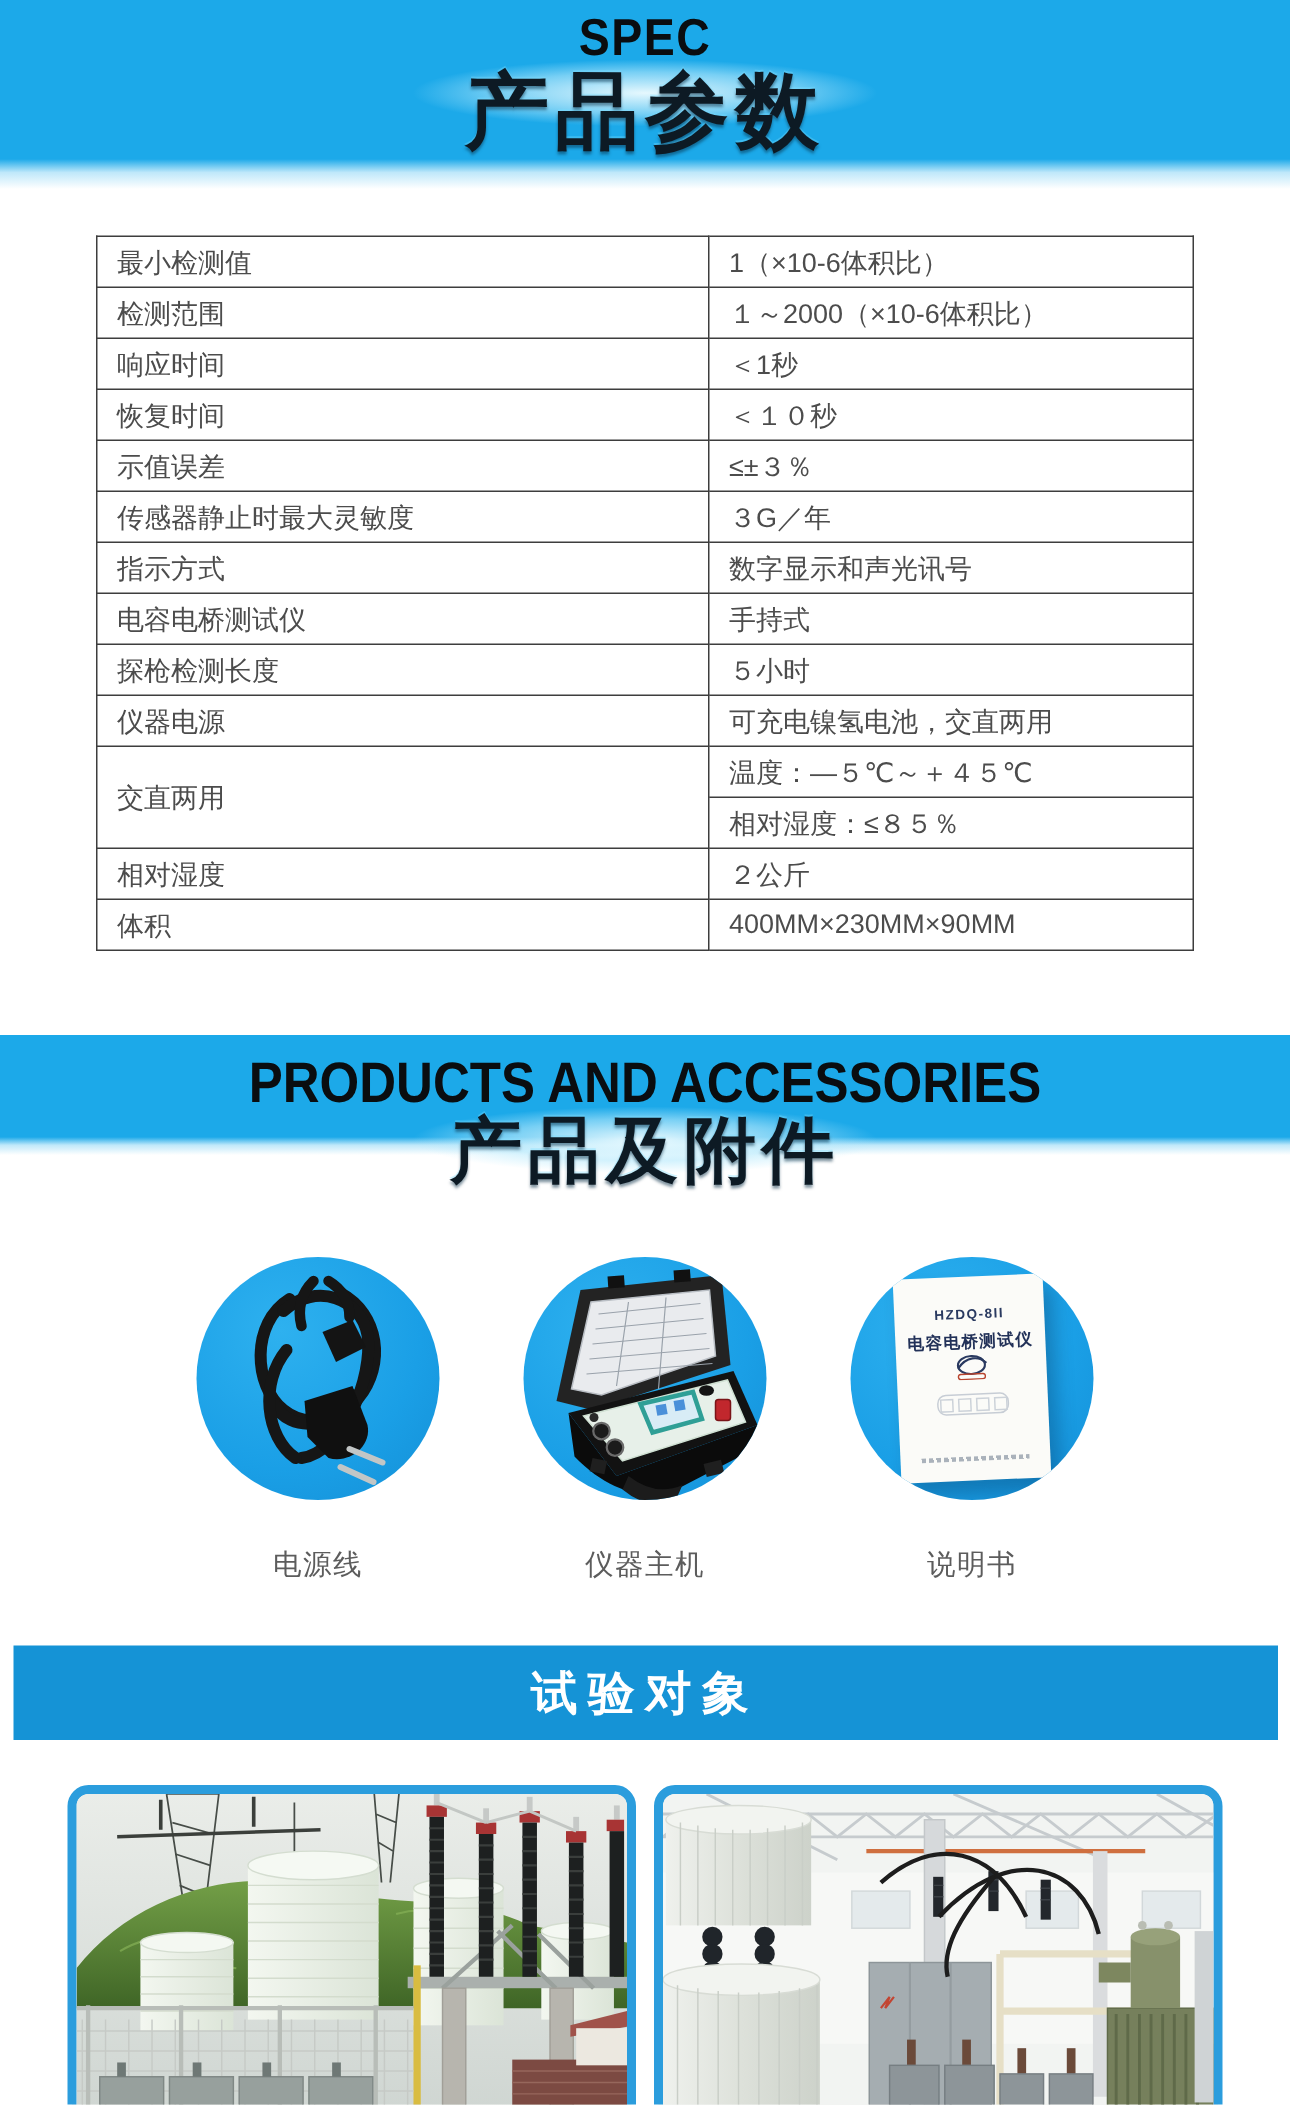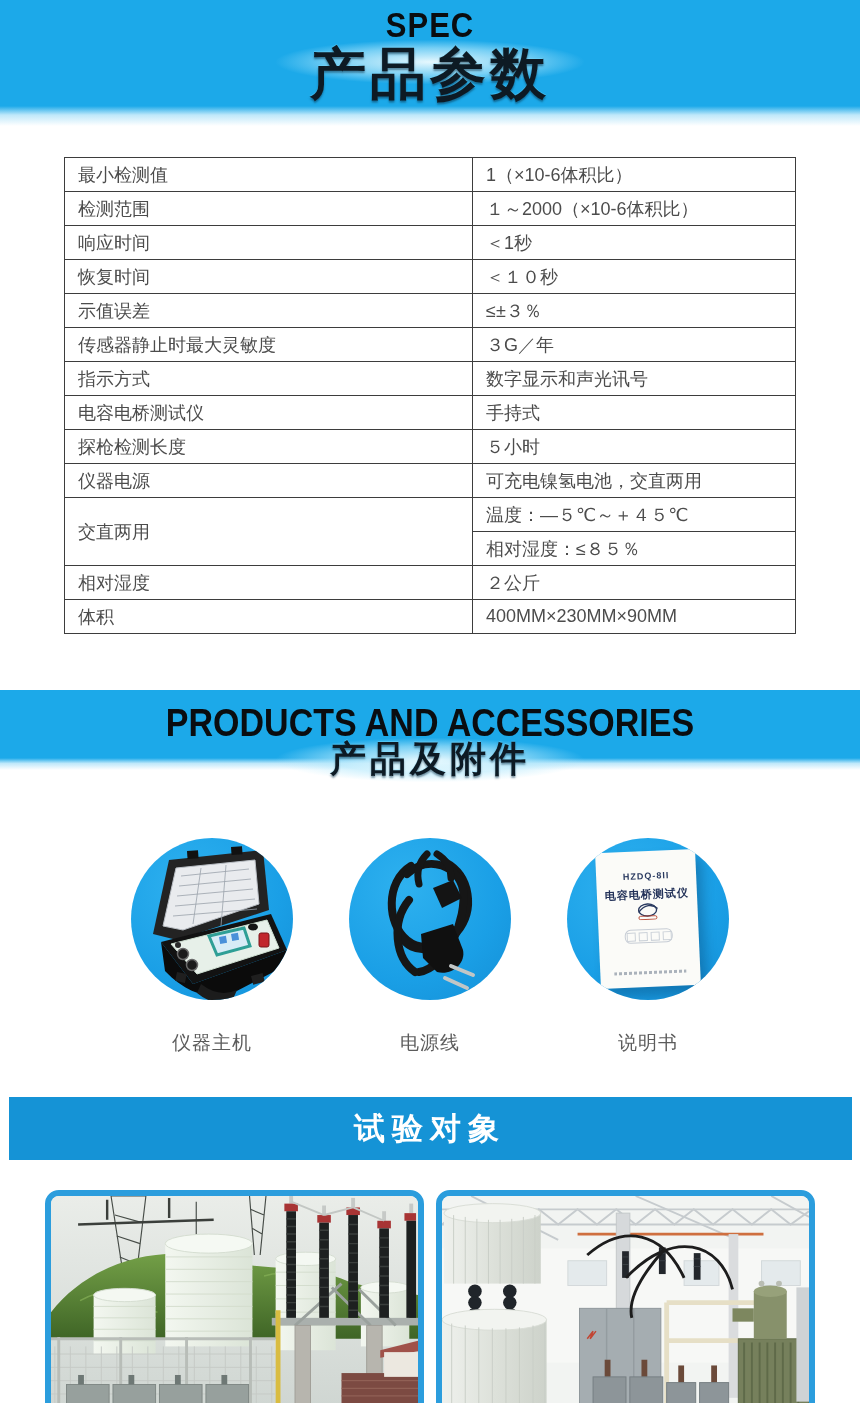--- a/index.html
+++ b/index.html
@@ -21,21 +21,21 @@
   .banner-mid .banner-en{font-size:34px;padding-top:10px;letter-spacing:0;}
   .zh-wrap{position:relative;display:flex;justify-content:center;margin-top:-4px;}
   .glow{
     position:absolute;top:-6px;width:430px;height:62px;
     background:radial-gradient(ellipse 50% 50% at center,rgba(240,252,255,.95) 0%,rgba(180,233,252,.6) 45%,rgba(28,169,233,0) 72%);
   }
   .banner-zh{
     position:relative;font-weight:900;font-size:56px;letter-spacing:4px;color:#0d1a24;
     text-shadow:0 2px 2px rgba(8,45,70,.5), 0 -1px 0 rgba(120,220,255,.35);
   }
-  .banner-mid .banner-zh{font-size:36px;}
+  .banner-mid .banner-zh{font-size:48px;}
   
   table.spec{
     width:732px;margin:31px auto 0;border-collapse:collapse;
     font-size:18px;color:#4c4c4c;table-layout:fixed;
   }
   table.spec td{border:1px solid #3d3d3d;height:33px;padding:0 6px 0 13px;font-weight:400;}
   td.c-label{width:388px;}
   td.c-value{padding-left:15px;}
   
   .acc-row{display:flex;justify-content:center;margin-top:68px;}
@@ -145,20 +145,42 @@
 <header class="banner banner-mid">
   <div class="banner-en">PRODUCTS AND ACCESSORIES</div>
   <div class="zh-wrap">
     <div class="glow"></div>
     <div class="banner-zh">产品及附件</div>
   </div>
 </header>
 <div class="banner-fade small"></div>
 
 <div class="acc-row">
+
+  <div class="acc-item">
+    <div class="circle">
+      <svg viewBox="0 0 162 162" width="162" height="162">
+        <g fill="none" stroke="#161616" stroke-linecap="round">
+          <path stroke-width="8" d="M62,28 C36,44 38,86 58,102 C74,115 96,108 104,92"></path>
+          <path stroke-width="8" d="M96,24 C122,38 126,72 108,94 C92,114 62,118 52,98"></path>
+          <path stroke-width="8" d="M58,36 C80,16 110,28 114,52 C118,80 98,130 70,134"></path>
+          <path stroke-width="8" d="M66,134 C46,120 42,84 60,62"></path>
+          <path stroke-width="7" d="M78,16 C70,24 67,34 70,46"></path>
+          <path stroke-width="7" d="M88,16 C98,22 102,30 102,40"></path>
+        </g>
+        <polygon points="84,50 104,42 113,60 93,70" fill="#141414"></polygon>
+        <path d="M72,96 L104,86 L114,112 C117,126 102,138 88,134 L74,120 Z" fill="#101010"></path>
+        <g stroke="#c2c6c6" stroke-width="4" stroke-linecap="round">
+          <path d="M102,128 L124,137"></path>
+          <path d="M96,140 L118,150"></path>
+        </g>
+      </svg>
+    </div>
+    <div class="acc-label">电源线</div>
+  </div>
 
   <div class="acc-item">
     <div class="circle">
       <svg viewBox="0 0 162 162" width="162" height="162">
         <polygon points="22,96 38,22 132,12 138,72 46,102" fill="#232323"></polygon>
         <polygon points="32,88 45,30 124,22 128,66 52,92" fill="#e9ebee" stroke="#b9bec4" stroke-width="1"></polygon>
         <g stroke="#9aa2ab" stroke-width="0.8">
           <path d="M50,38 L118,31 M48,48 L120,41 M46,58 L122,51 M44,68 L124,61 M42,78 L126,71"></path>
           <path d="M70,30 L62,86 M95,27 L90,88"></path>
         </g>
@@ -174,42 +196,20 @@
         <circle cx="47" cy="107" r="3" fill="#2a2a2a"></circle>
         <ellipse cx="122" cy="89" rx="5" ry="3.5" fill="#141414"></ellipse>
         <rect x="128" y="95" width="10" height="14" rx="2" fill="#c1272d" stroke="#7a1418" stroke-width="1"></rect>
         <path d="M30,104 L34,133 C58,158 84,162 100,156 L152,129 L156,112 L62,146 Z" fill="#0b0b0b"></path>
         <path d="M70,146 q18,14 36,6 l-4,9 q-18,9 -36,-6 z" fill="#1c1c1c"></path>
         <rect x="46" y="134" width="10" height="9" fill="#1f1f1f" transform="rotate(12 46 134)"></rect>
         <rect x="120" y="138" width="12" height="9" fill="#1f1f1f" transform="rotate(-14 120 138)"></rect>
       </svg>
     </div>
     <div class="acc-label">仪器主机</div>
-  </div>
-
-  <div class="acc-item">
-    <div class="circle">
-      <svg viewBox="0 0 162 162" width="162" height="162">
-        <g fill="none" stroke="#161616" stroke-linecap="round">
-          <path stroke-width="8" d="M62,28 C36,44 38,86 58,102 C74,115 96,108 104,92"></path>
-          <path stroke-width="8" d="M96,24 C122,38 126,72 108,94 C92,114 62,118 52,98"></path>
-          <path stroke-width="8" d="M58,36 C80,16 110,28 114,52 C118,80 98,130 70,134"></path>
-          <path stroke-width="8" d="M66,134 C46,120 42,84 60,62"></path>
-          <path stroke-width="7" d="M78,16 C70,24 67,34 70,46"></path>
-          <path stroke-width="7" d="M88,16 C98,22 102,30 102,40"></path>
-        </g>
-        <polygon points="84,50 104,42 113,60 93,70" fill="#141414"></polygon>
-        <path d="M72,96 L104,86 L114,112 C117,126 102,138 88,134 L74,120 Z" fill="#101010"></path>
-        <g stroke="#c2c6c6" stroke-width="4" stroke-linecap="round">
-          <path d="M102,128 L124,137"></path>
-          <path d="M96,140 L118,150"></path>
-        </g>
-      </svg>
-    </div>
-    <div class="acc-label">电源线</div>
   </div>
 
   <div class="acc-item">
     <div class="circle">
       <div class="manual">
         <div class="manual-model">HZDQ-8II</div>
         <div class="manual-title">电容电桥测试仪</div>
         <svg width="26" height="18" viewBox="0 0 26 18">
           <ellipse cx="13" cy="8" rx="9" ry="6" fill="none" stroke="#2a3a60" stroke-width="1.4"></ellipse>
           <path d="M4,10 C10,2 18,2 23,7" fill="none" stroke="#2a3a60" stroke-width="1.4"></path>

